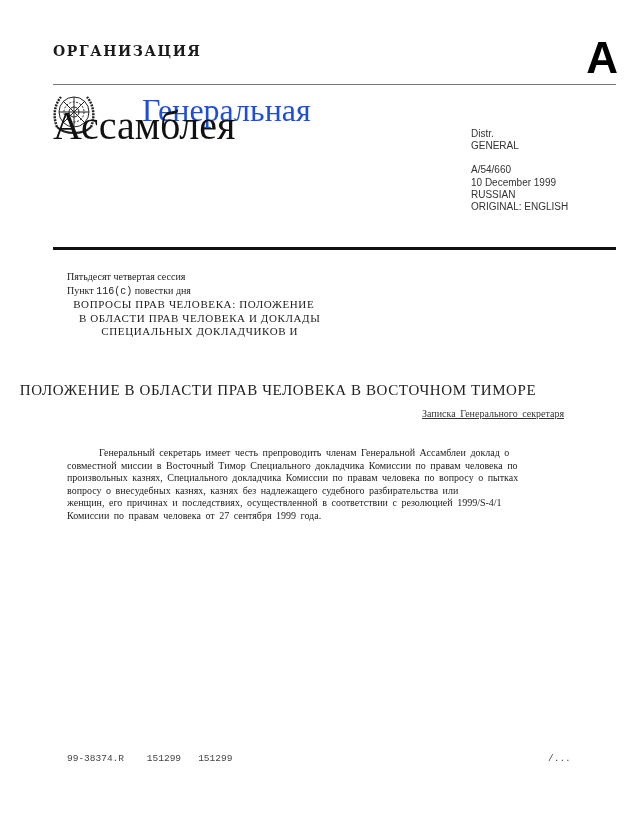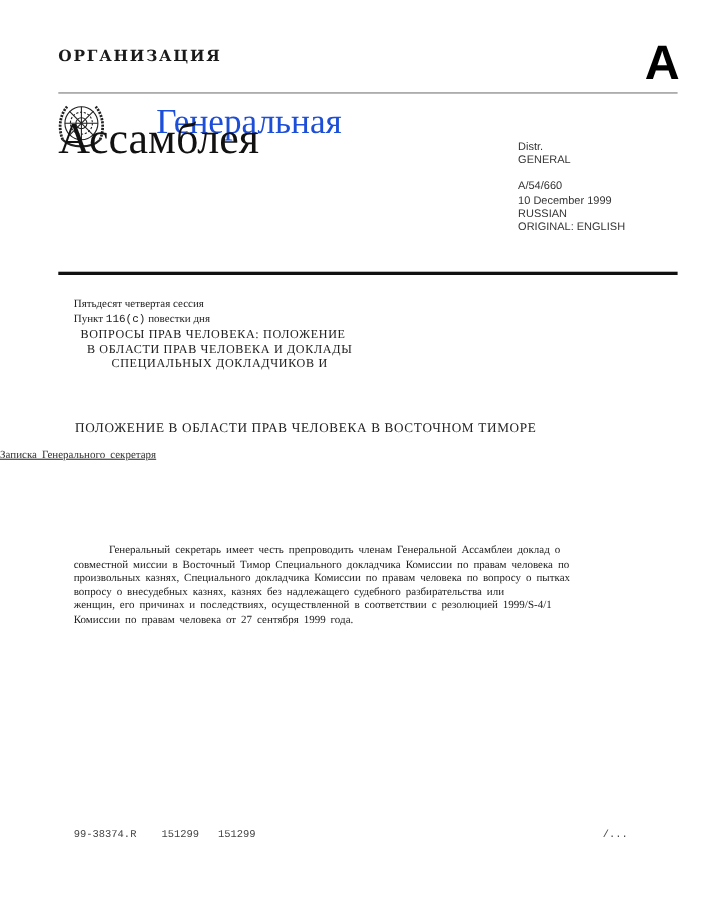--- a/index.html
+++ b/index.html
@@ -11,24 +11,24 @@
     .emblem { left: 51px; top: 91px; width: 46px; height: 46px; }
     .ga-1 { left: 142px; top: 94px; font-family: "Liberation Serif", serif; font-size: 32px; line-height: 32px; color: #1d4ed8; }
     .ga-2 { left: 53px; top: 110px; font-family: Liberation Serif, serif; font-size: 40px; line-height: 32px; color: #111; }
     .distr { left: 471px; top: 128px; font-family: Liberation Sans, sans-serif; font-size: 10px; line-height: 12.2px; color: #333; }
     .distr .gap { height: 12px; }
     .rule-thick { left: 53px; top: 247px; width: 563px; height: 3px; background: #111; }
     .agenda { left: 67px; top: 270px; font-family: "Liberation Serif", serif; font-size: 10px; line-height: 13.5px; color: #222; }
     .agenda .caps { font-size: 11px; letter-spacing: 0.6px; text-align: center; }
     .agenda .indent { padding-left: 12px; }
     .mono-num { font-family: "Liberation Mono", monospace; font-size: 10px; }
-    .title { left: 0; width: 556px; top: 382px; text-align: center; font-family: "Liberation Serif", serif; font-size: 12px; letter-spacing: 0.6px; color: #222; }
-    .subtitle { left: 0; width: 640px; top: 408px; text-align: left; font-family: "Liberation Serif", serif; font-size: 10px; color: #333; }
+    .title { left: 0; width: 556px; top: 382px; text-align: center; font-family: "Liberation Serif", serif; font-size: 15px; letter-spacing: 0.6px; color: #222; }
+    .subtitle { left: 0; width: 564px; top: 408px; text-align: right; font-family: "Liberation Serif", serif; font-size: 10px; color: #333; }
     .subtitle span { text-decoration: underline; word-spacing: 2px; }
-    .para { left: 67px; top: 447px; width: 520px; font-family: "Liberation Serif", serif; font-size: 10px; line-height: 12.6px; color: #222; word-spacing: 2px; margin-top: 48px; }
+    .para { left: 67px; top: 447px; width: 520px; font-family: "Liberation Serif", serif; font-size: 10px; line-height: 12.6px; color: #222; word-spacing: 2px; }
     .para div { white-space: nowrap; }
     .para .first { padding-left: 32px; }
     .footer-left { left: 67px; top: 753px; font-family: "Liberation Mono", monospace; font-size: 9.5px; color: #444; white-space: pre; }
     .footer-right { left: 548px; top: 753px; font-family: "Liberation Mono", monospace; font-size: 9.5px; color: #444; }
   </style>
 </head>
 <body>
 
 <div class="abs org">
   <div>ОРГАНИЗАЦИЯ</div>

